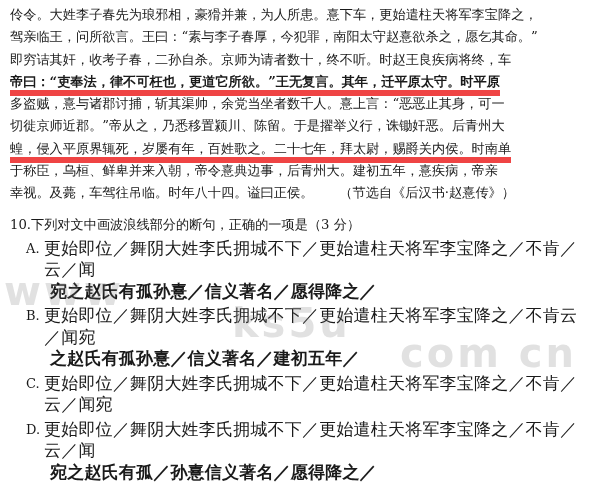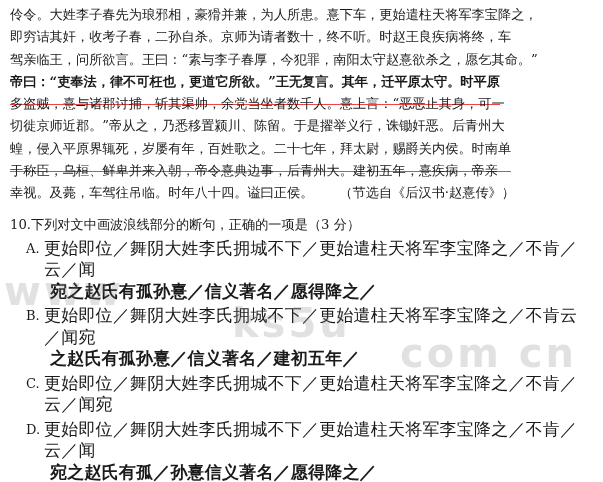--- a/index.html
+++ b/index.html
@@ -30,22 +30,22 @@
     letter-spacing: 0px;
   }
   .passage p {
     margin: 0;
     text-indent: 0;
   }
   .bold {
     font-weight: bold;
   }
   .straight {
-    border-bottom: 1px solid #ef4444;
-    padding-bottom: 15px;
+    border-bottom: 6px solid #ef4444;
+    padding-bottom: 1px;
   }
   .source {
     white-space: nowrap;
   }
   .q-block {
     margin-top: 9px;
     font-size: 13.2px;
     line-height: 22px;
   }
   .q-stem {
@@ -114,22 +114,22 @@
     font-size: 40px;
   }
 </style>
 </head>
 <body>
 
 <div class="page">
 
   <div class="passage">
     <p><span>伶令。大姓李子春先为琅邪相，豪猾并兼，为人所患。憙下车，更始遣柱天将军李宝降之，</span></p>
+    <p><span>驾亲临王，问所欲言。王曰：“素与李子春厚，今犯罪，南阳太守赵憙欲杀之，愿乞其命。”</span></p>
     <p><span>即穷诘其奸，收考子春，二孙自杀。京师为请者数十，终不听。时赵王良疾病将终，车</span></p>
-    <p><span>驾亲临王，问所欲言。王曰：“素与李子春厚，今犯罪，南阳太守赵憙欲杀之，愿乞其命。”</span></p>
     <p><span class="bold straight">帝曰：“吏奉法，律不可枉也，更道它所欲。”王无复言。其年，迁平原太守。时平原</span></p>
     <p><span>多盗贼，憙与诸郡讨捕，斩其渠帅，余党当坐者数千人。憙上言：“恶恶止其身，可一</span></p>
     <p><span>切徙京师近郡。”帝从之，乃悉移置颍川、陈留。于是擢举义行，诛锄奸恶。后青州大</span></p>
     <p><span class="straight">蝗，侵入平原界辄死，岁屡有年，百姓歌之。二十七年，拜太尉，赐爵关内侯。时南单</span></p>
     <p><span>于称臣，乌桓、鲜卑并来入朝，帝令憙典边事，后青州大。建初五年，憙疾病，帝亲</span></p>
     <p><span>幸视。及薨，车驾往吊临。时年八十四。谥曰正侯。</span><span class="source" style="margin-left:26px;">（节选自《后汉书·赵憙传》）</span></p>
   </div>
 
   <div class="q-block">
     <p class="q-stem"><span>10.</span><span>下列对文中画波浪线部分的断句，正确的一项是（3 分）</span></p>

